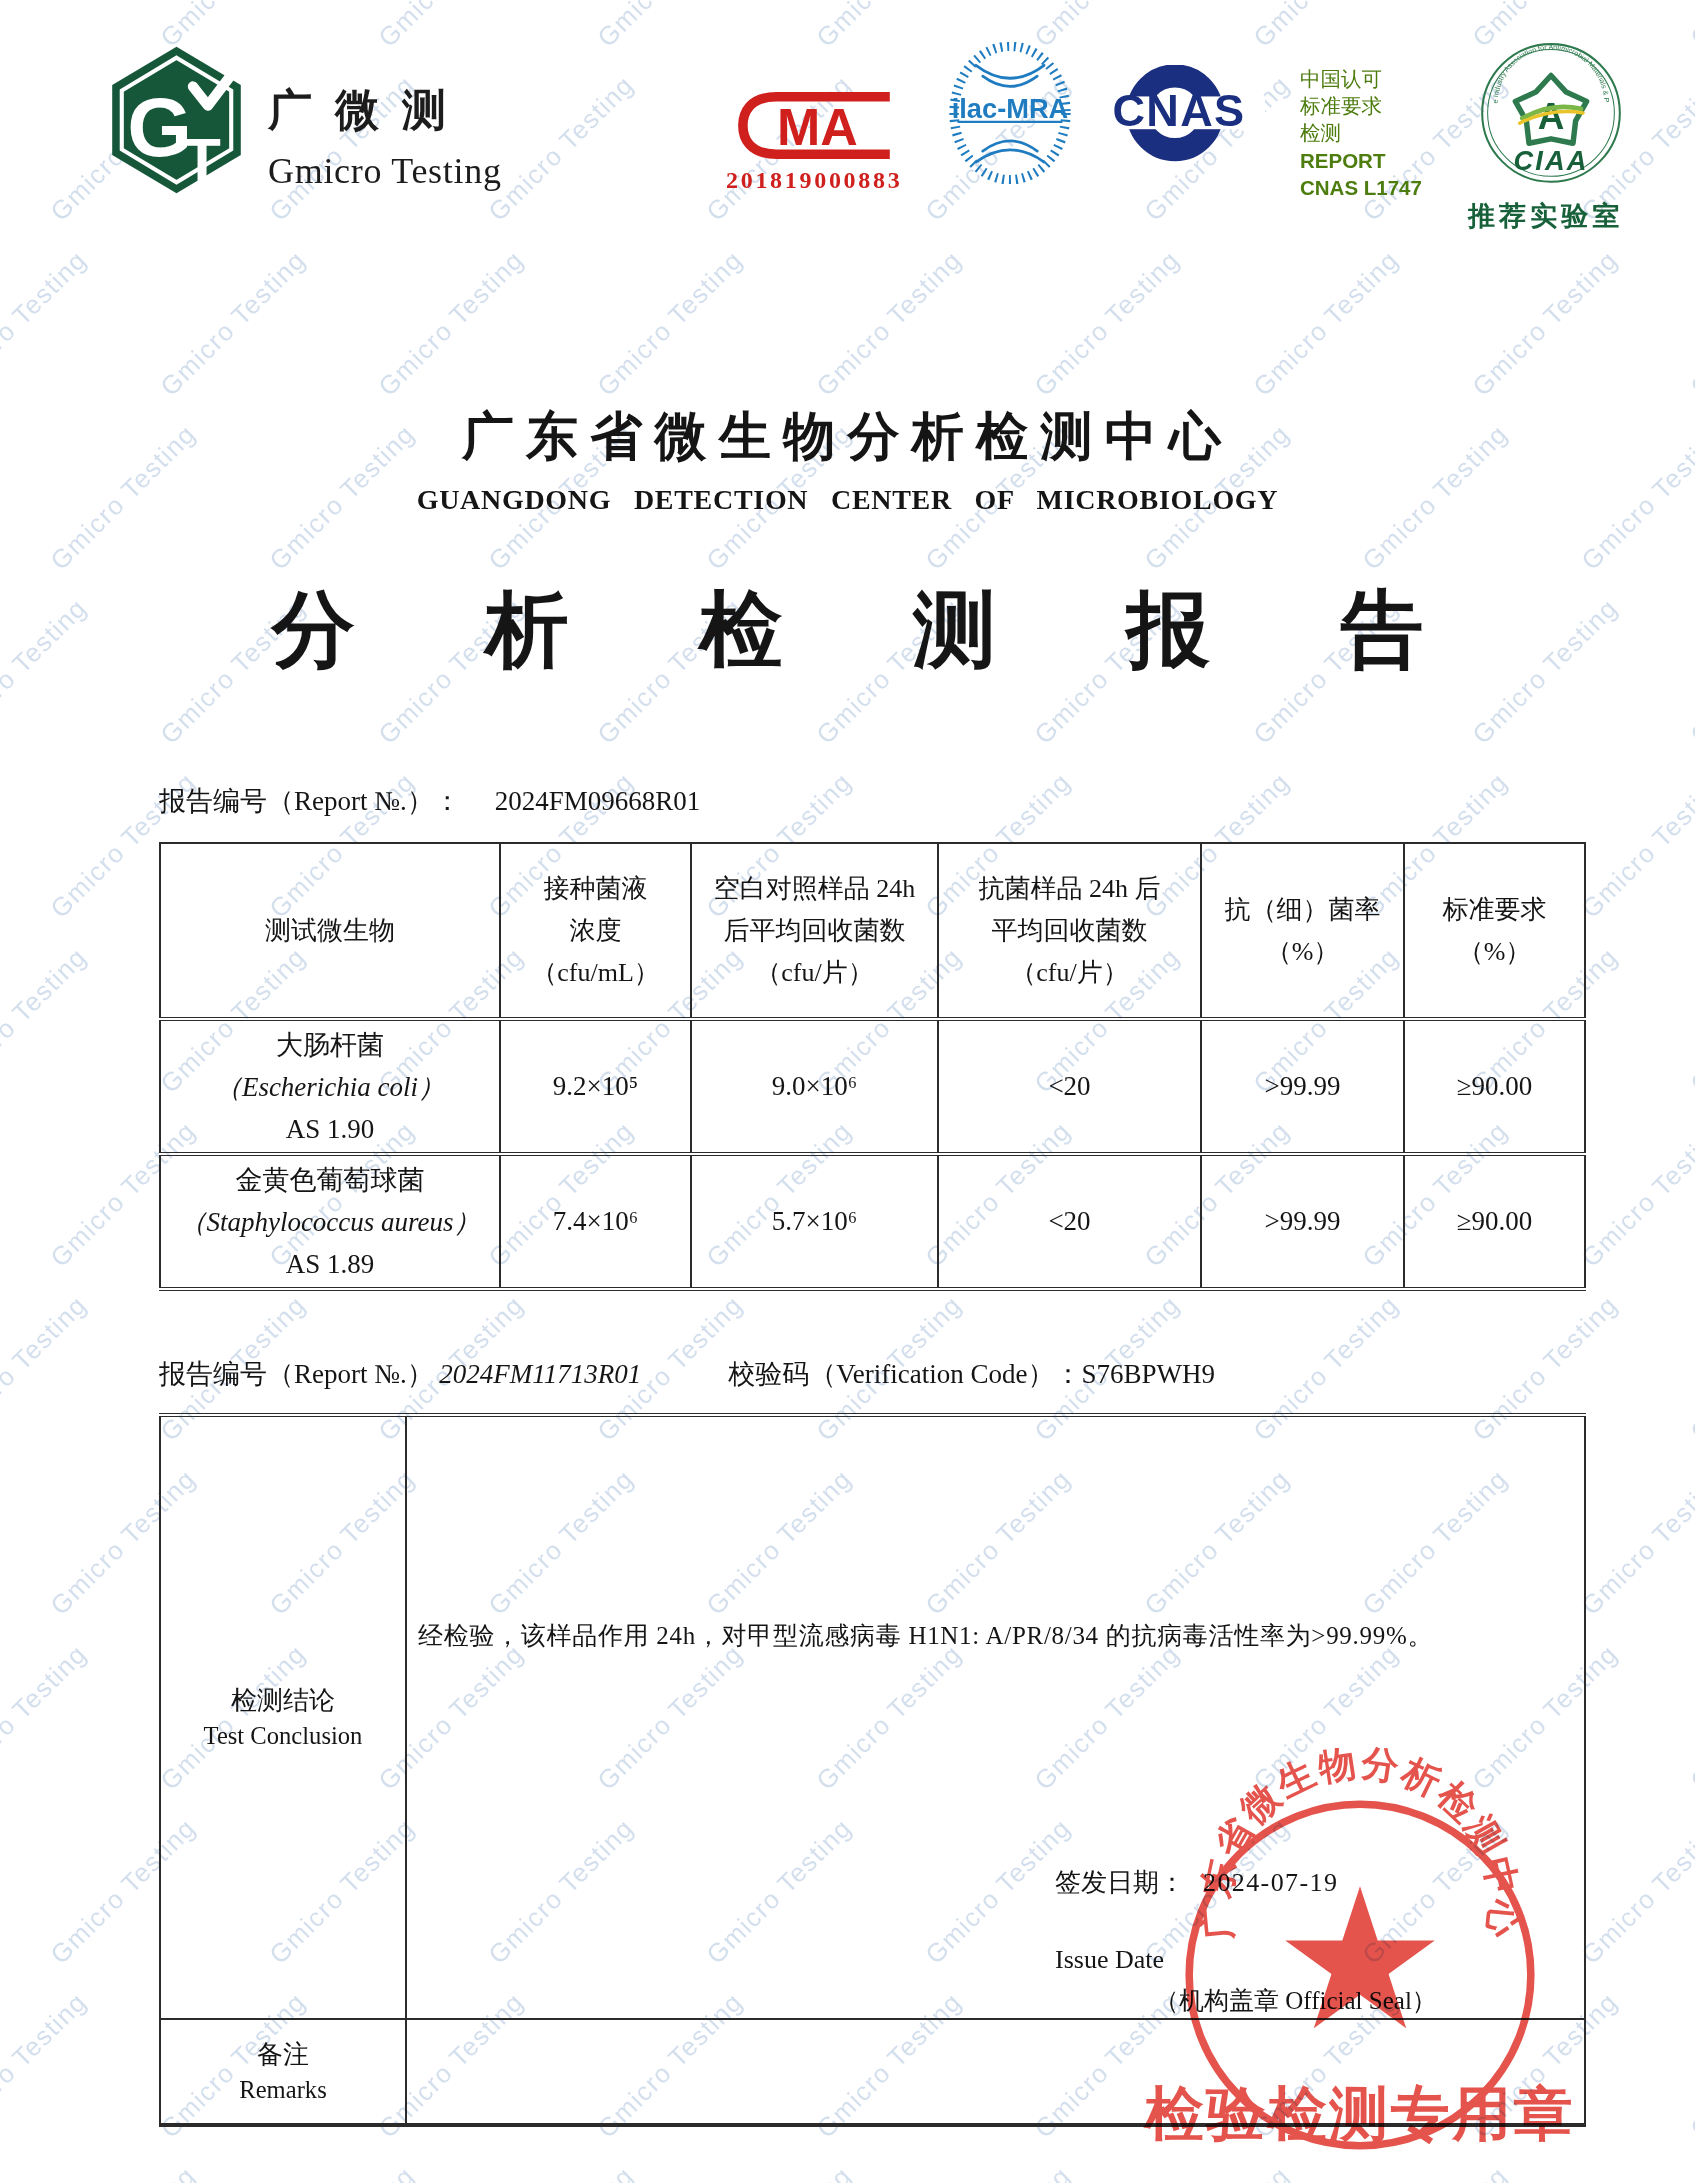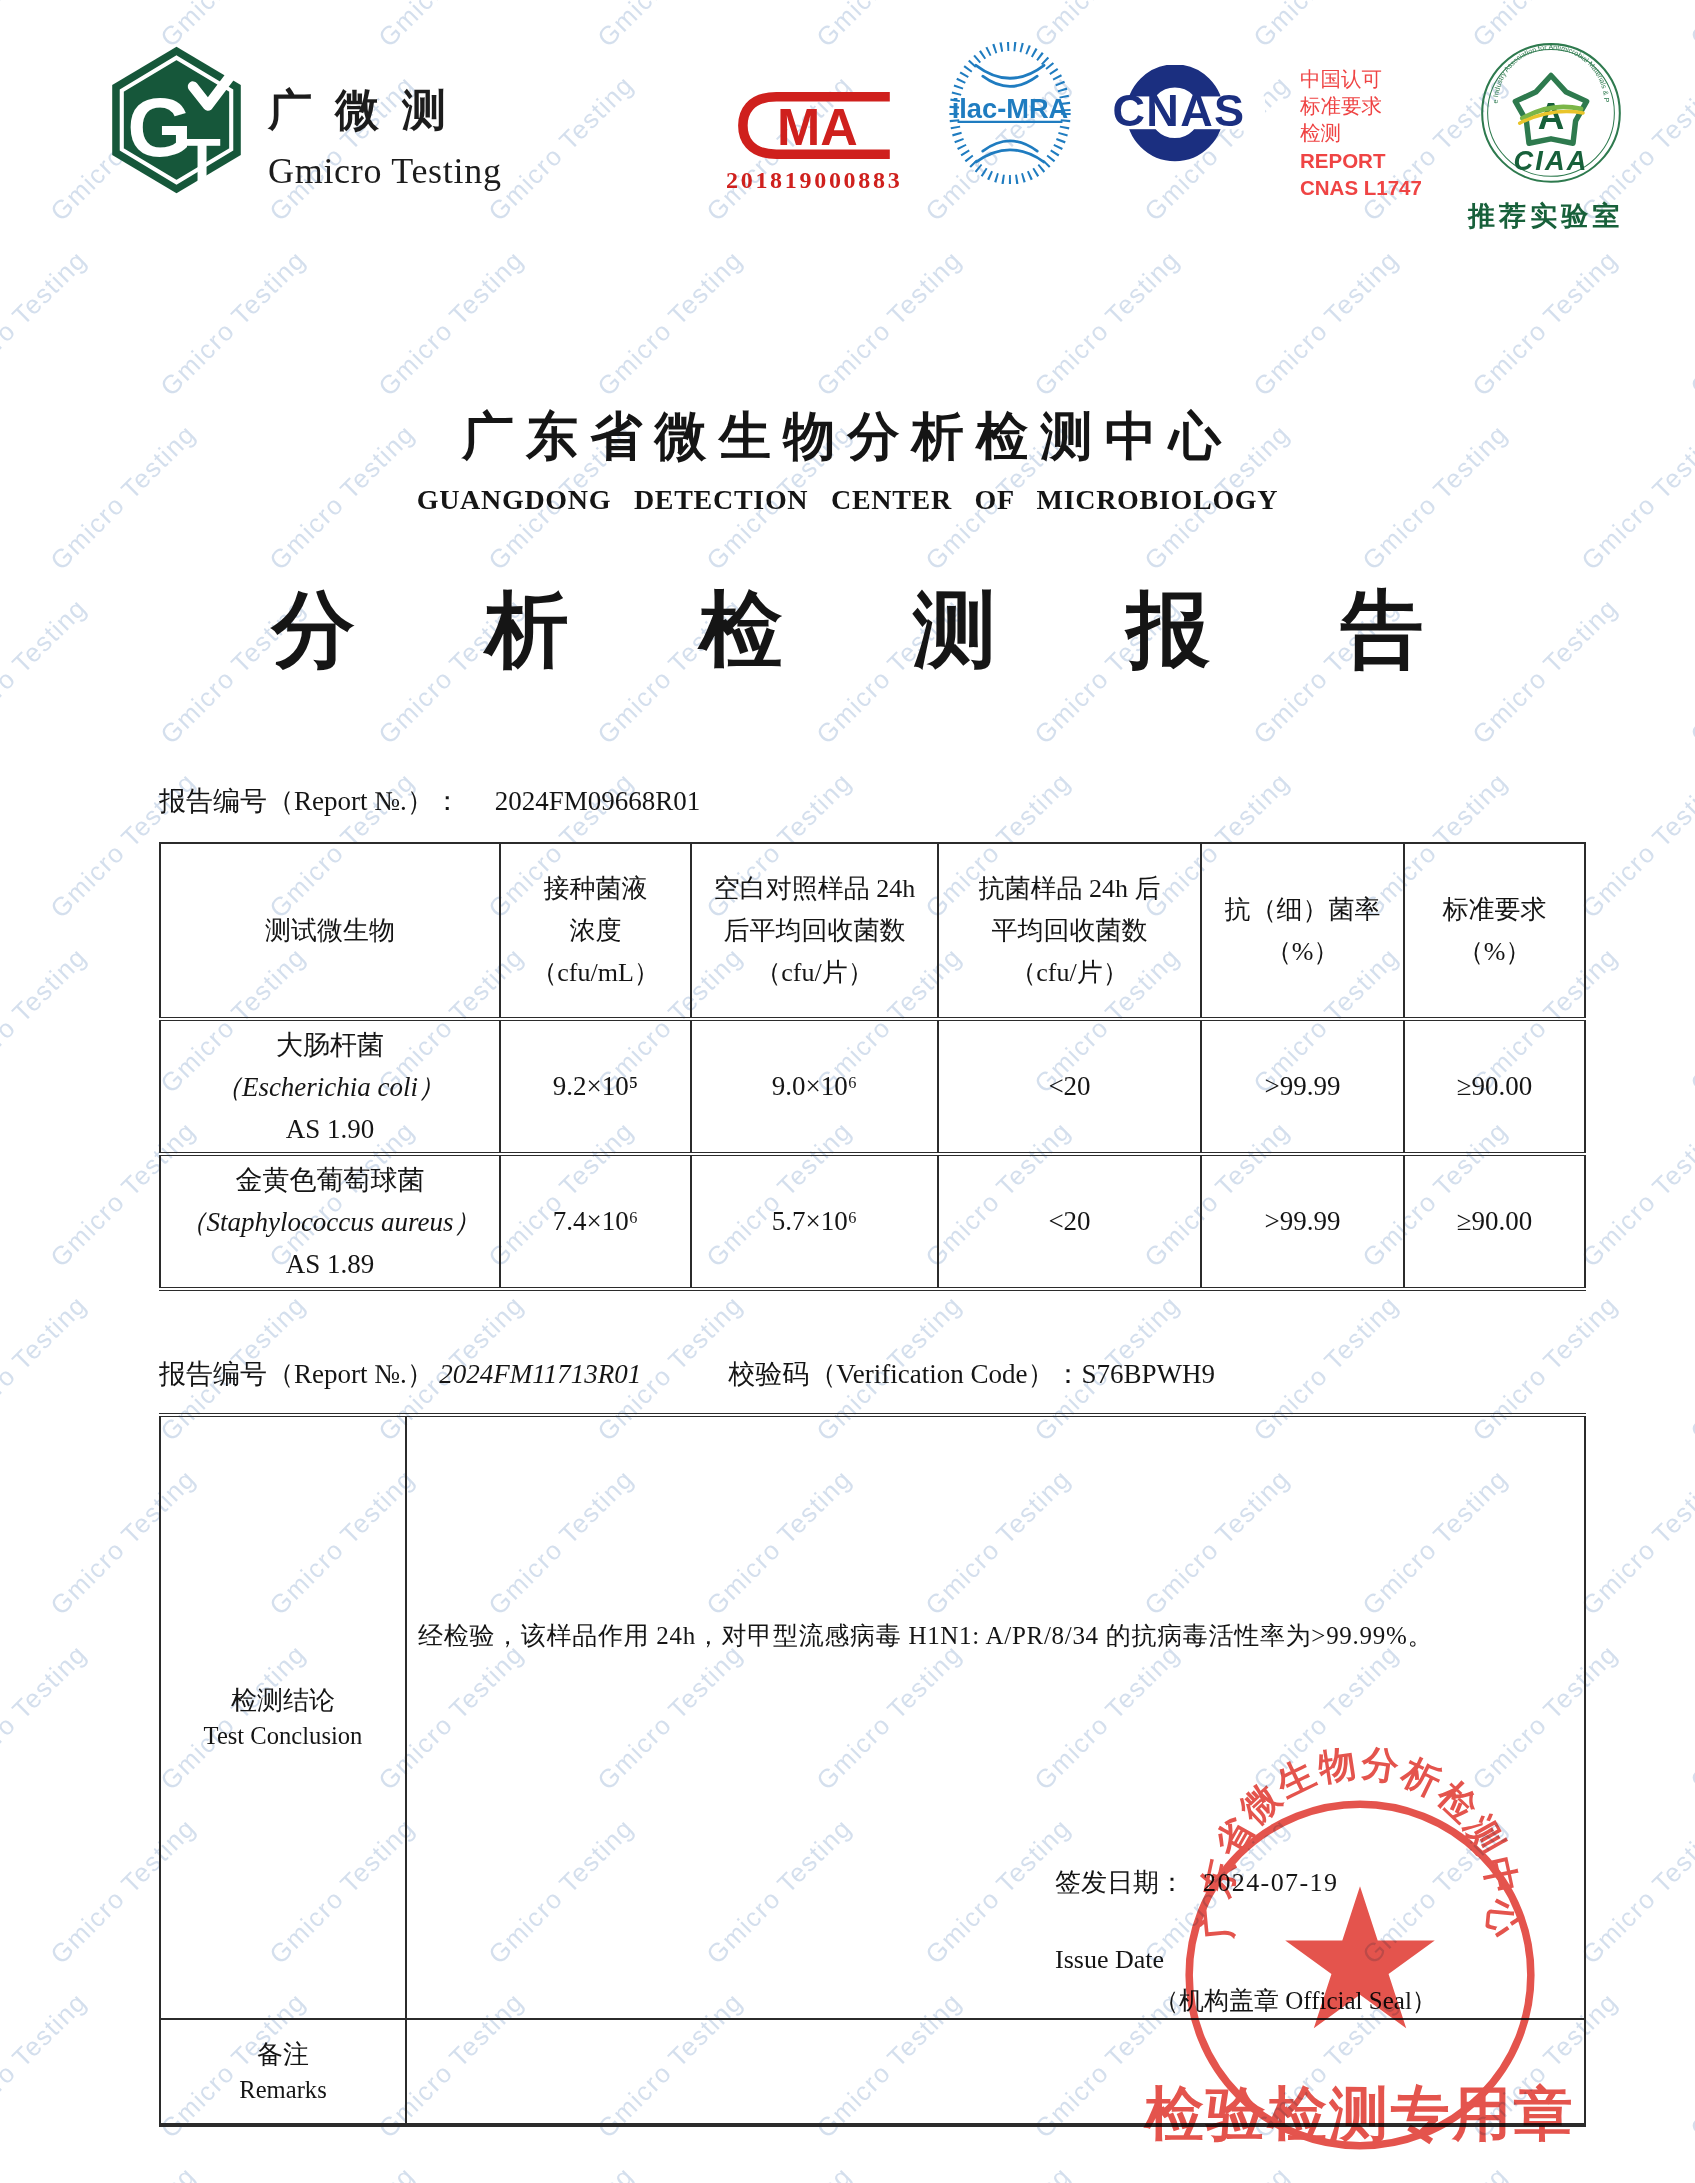--- a/index.html
+++ b/index.html
@@ -11,21 +11,21 @@
            font-family:"Liberation Sans","DejaVu Sans",sans-serif;
            font-size:26px;letter-spacing:1.4px;color:rgba(165,188,218,0.48);}
   
   .content{position:absolute;inset:0;z-index:1;}
   .abs{position:absolute;}
   
   .gmicro-cn{font-size:44px;font-weight:bold;letter-spacing:23px;color:#1c1c1c;
              font-family:"Liberation Serif","DejaVu Serif",serif;white-space:nowrap;}
   .gmicro-en{font-size:36px;color:#1c1c1c;margin-top:9.6px;letter-spacing:0.7px;}
   .cma-num{font-size:24px;color:#cf201d;letter-spacing:2.7px;font-weight:bold;white-space:nowrap;}
-  .accred{font-size:20.5px;line-height:27px;color:#ef4444;
+  .accred{font-size:20.5px;line-height:27px;color:#4d7c0f;
           font-family:"Liberation Serif","DejaVu Serif",serif;}
   .accred .lat{font-family:"Liberation Sans","DejaVu Sans",sans-serif;font-weight:bold;}
   .ciaa-cap{font-size:27px;font-weight:bold;color:#17603a;letter-spacing:4.1px;white-space:nowrap;}
   
   .t-center{left:0;width:1695px;text-align:center;white-space:nowrap;}
   .cn-title{font-size:52px;font-weight:bold;letter-spacing:12.3px;}
   .en-title{font-size:28px;font-weight:bold;word-spacing:15px;letter-spacing:0.7px;}
   .big-title{font-size:83px;font-weight:bold;letter-spacing:55px;text-indent:55px;}
   .rep-en{font-size:27px;font-weight:bold;word-spacing:19px;}
   

